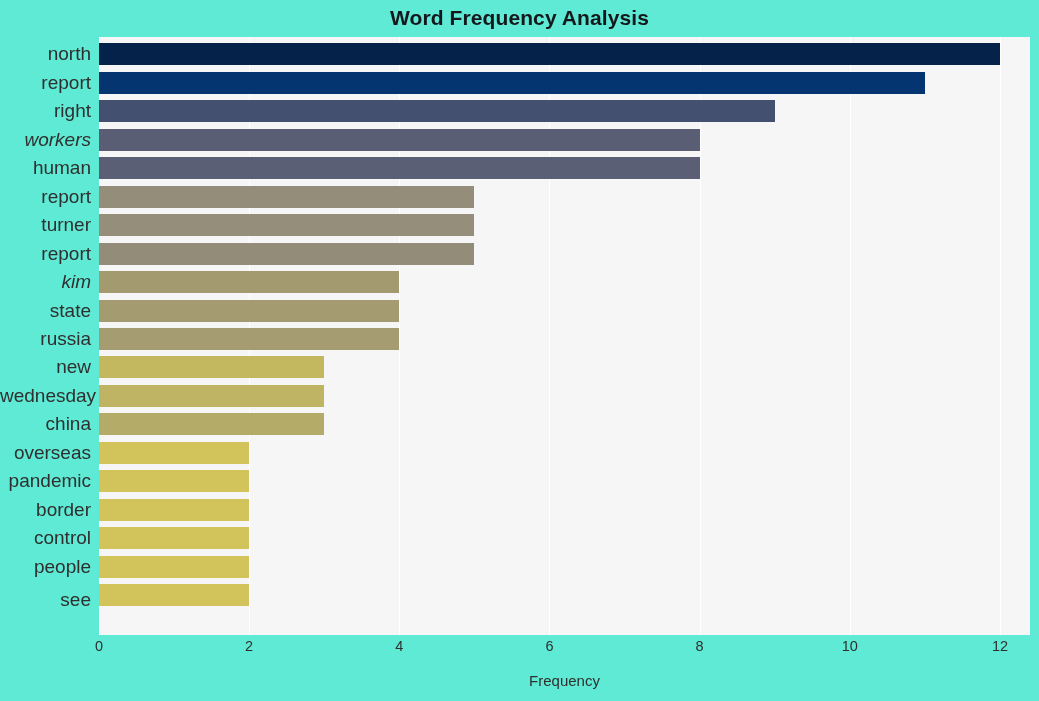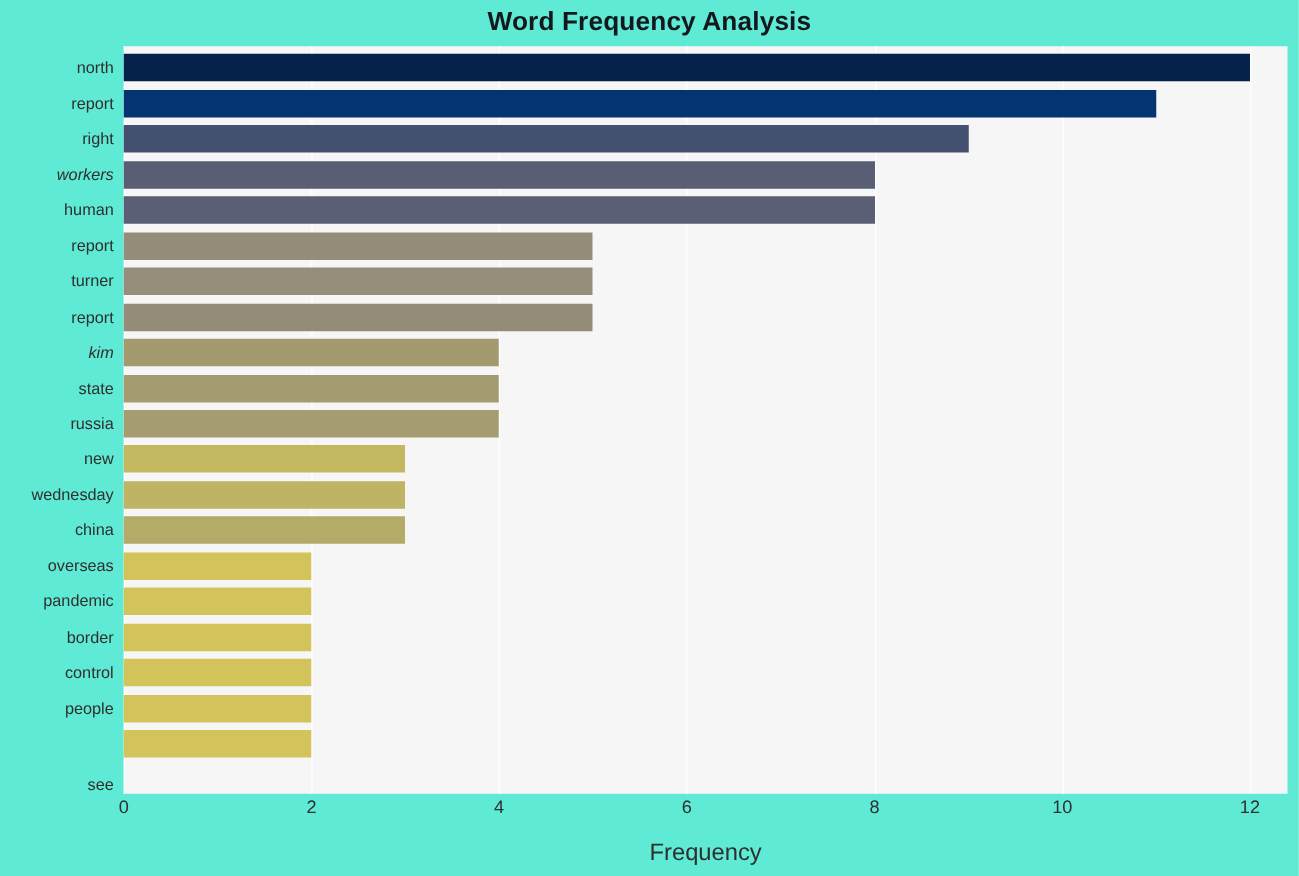--- a/index.html
+++ b/index.html
@@ -70,21 +70,21 @@
     left: 0;
     top: 37px;
     width: 91px;
     height: 598px;
   }
   .ylabel {
     position: absolute;
     right: 0;
     width: 91px;
     text-align: right;
-    font-size: 13px;
+    font-size: 19px;
     color: #2f2f2f;
     line-height: 22px;
     height: 22px;
     white-space: nowrap;
   }
   
   #xticks-layer {
     position: absolute;
     left: 99px;
     top: 638px;
@@ -99,21 +99,21 @@
     color: #2f2f2f;
     text-align: center;
     white-space: nowrap;
   }
   #xaxis-title {
     position: absolute;
     left: 99px;
     top: 672px;
     width: 931px;
     text-align: center;
-    font-size: 19px;
+    font-size: 15px;
     color: #2f2f2f;
   }
 </style>
 </head>
 <body>
 
 <div id="chart-root">
 
   <div id="chart-title">Word Frequency Analysis</div>
 
@@ -203,21 +203,21 @@
       <div class="ylabel" style="top: 262.524px;">state</div>
       <div class="ylabel" style="top: 291px;">russia</div>
       <div class="ylabel" style="top: 319.476px;">new</div>
       <div class="ylabel" style="top: 347.952px;">wednesday</div>
       <div class="ylabel" style="top: 376.429px;">china</div>
       <div class="ylabel" style="top: 404.905px;">overseas</div>
       <div class="ylabel" style="top: 433.381px;">pandemic</div>
       <div class="ylabel" style="top: 461.857px;">border</div>
       <div class="ylabel" style="top: 490.333px;">control</div>
       <div class="ylabel" style="top: 518.81px;">people</div>
-      <div class="ylabel" style="top: 580px; text-align: right;">see</div>
+      <div class="ylabel" style="top: 552px; text-align: right;">see</div>
     </div>
 
   <div id="xticks-layer">
       <div class="xtick" style="left: 0px;">0</div>
       <div class="xtick" style="left: 150.161px;">2</div>
       <div class="xtick" style="left: 300.323px;">4</div>
       <div class="xtick" style="left: 450.484px;">6</div>
       <div class="xtick" style="left: 600.645px;">8</div>
       <div class="xtick" style="left: 750.806px;">10</div>
       <div class="xtick" style="left: 900.968px;">12</div>

